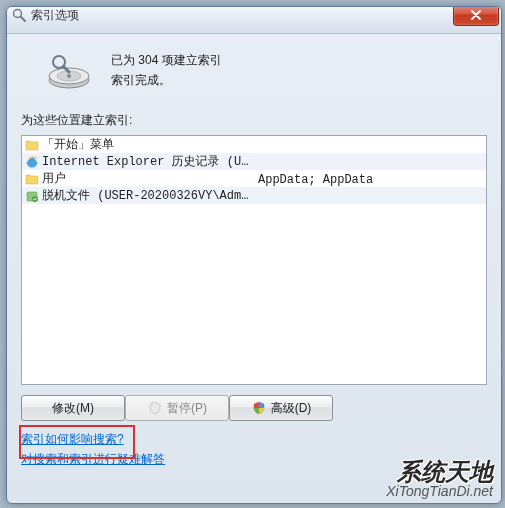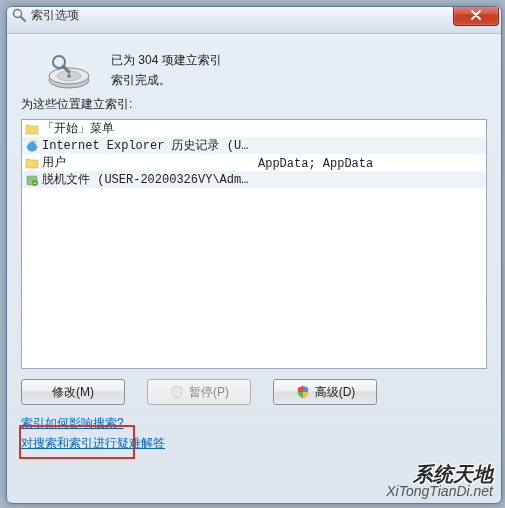--- a/index.html
+++ b/index.html
@@ -64,21 +64,21 @@
   }
   .content {
     padding: 12px 14px;
     height: calc(100% - 26px);
     box-sizing: border-box;
     position: relative;
   }
   .status-row {
     display: flex;
     align-items: center;
-    margin-bottom: 2px;
+    margin-bottom: 18px;
   }
   .disk-icon {
     width: 48px;
     height: 48px;
     margin-left: 24px;
     margin-right: 18px;
     display: flex;
     align-items: center;
     justify-content: center;
   }
@@ -138,21 +138,20 @@
     text-overflow: ellipsis;
     color: #222;
   }
   .row .c2 {
     flex: 1;
     padding-left: 6px;
     color: #222;
   }
   .button-row {
     display: flex;
-    gap: 22px;
     margin-top: 10px;
     margin-bottom: 8px;
   }
   .btn {
     width: 102px;
     height: 24px;
     background: linear-gradient(to bottom, #fdfdfd 0%, #ebedef 45%, #dcdfe3 50%, #e6e8eb 100%);
     border: 1px solid #8a8f96;
     border-radius: 3px;
     display: flex;
@@ -189,21 +188,21 @@
   }
   .watermark {
     position: absolute;
     right: 8px;
     bottom: 6px;
     text-align: right;
     line-height: 1;
   }
   .watermark .wm1 {
     font-family: "Microsoft YaHei", sans-serif;
-    font-size: 20px;
+    font-size: 24px;
     font-weight: 700;
     font-style: italic;
     color: #2a2a2a;
     text-shadow: 1px 1px 0 #fff, -1px -1px 0 #fff, 1px -1px 0 #fff, -1px 1px 0 #fff;
   }
   .watermark .wm2 {
     font-size: 14px;
     color: #555;
     font-style: italic;
   }

